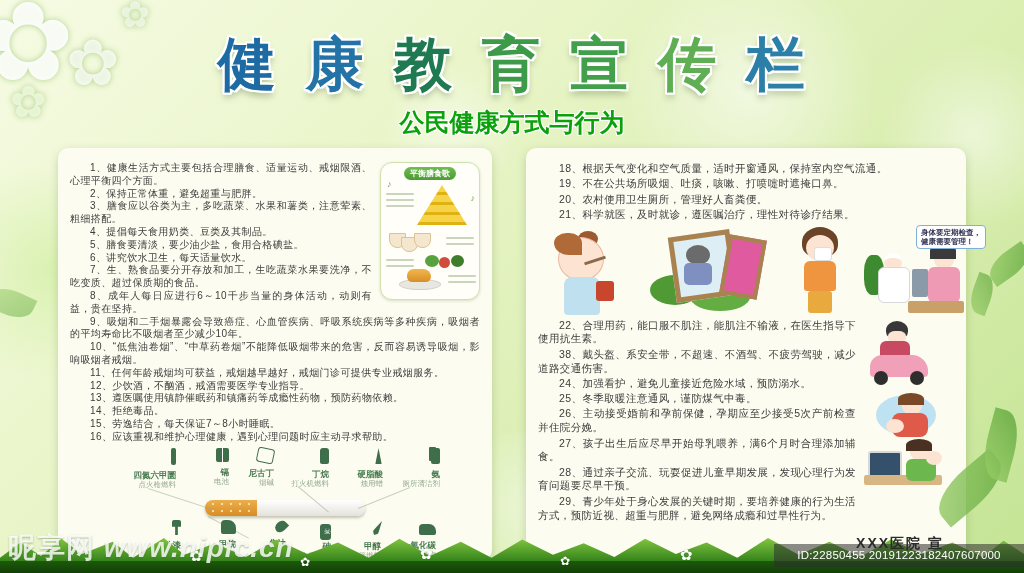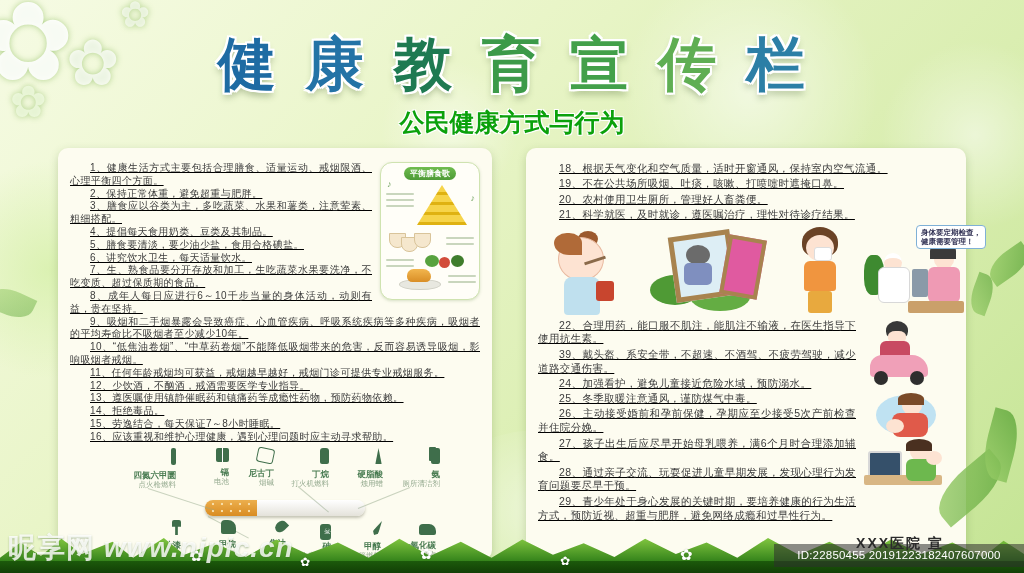--- a/index.html
+++ b/index.html
@@ -34,21 +34,21 @@
   
   .title{position:absolute;top:26px;left:0;width:100%;text-align:center;font-weight:bold;font-size:58px;letter-spacing:2px;}
   .tc{display:inline-block;margin:0 5px;
     text-shadow:-2px -2px 0 #fff,2px -2px 0 #fff,-2px 2px 0 #fff,2px 2px 0 #fff,0 2px 0 #fff,0 -2px 0 #fff,2px 0 0 #fff,-2px 0 0 #fff,0 5px 7px rgba(60,90,40,.4);}
   .subtitle{position:absolute;top:106px;left:0;width:100%;text-align:center;font-weight:bold;font-size:25px;color:#0ba10b;
     text-shadow:-1px -1px 0 #fff,1px -1px 0 #fff,-1px 1px 0 #fff,1px 1px 0 #fff;}
   
   .panel{position:absolute;top:148px;background:#fdfcf0;border-radius:10px;box-shadow:0 3px 8px rgba(70,110,40,.25);}
   .panel-left{left:58px;width:434px;height:412px;}
   .panel-right{left:526px;width:440px;height:412px;}
-  .panel-inner{position:absolute;inset:0;padding:14px 12px 8px 12px;box-sizing:border-box;text-decoration:underline;}
+  .panel-inner{position:absolute;inset:0;padding:14px 12px 8px 12px;box-sizing:border-box;}
   .tip{margin:0;font-size:10px;line-height:12.8px;letter-spacing:.4px;color:#3c3c3c;text-indent:2em;text-align:justify;}
   .tip-r{margin:0 0 1.5px 0;font-size:10.5px;line-height:13.8px;letter-spacing:.4px;color:#3c3c3c;text-indent:2em;text-align:justify;}
   
   .pyramid-card{float:right;width:98px;height:136px;margin:0 0 6px 8px;background:#fffef8;border:1px solid #cfe3b0;
     border-radius:12px;position:relative;box-shadow:0 1px 3px rgba(100,140,70,.25);}
   .ribbon{position:absolute;top:4px;left:50%;transform:translateX(-50%);background:linear-gradient(#6fbc4f,#4d9a36);
     color:#fff;font-size:8px;font-weight:bold;padding:1px 6px;border-radius:7px;white-space:nowrap;}
   .pyr{position:absolute;left:36px;top:22px;width:50px;height:40px;
     clip-path:polygon(50% 0,100% 100%,0 100%);
     background:repeating-linear-gradient(#f6d44a 0 7px,#dfb212 7px 10px);}
@@ -310,21 +310,21 @@
           <div class="shape" style="left:24px;top:100px;width:18px;height:14px;border-radius:50%;background:#fde3d2;"></div>
 
           <div class="shape" style="left:6px;top:132px;width:30px;height:24px;border-radius:3px;background:#35506a;border:2px solid #d8d8d8;"></div>
           <div class="shape" style="left:2px;top:156px;width:78px;height:10px;border-radius:2px;background:#d8b684;"></div>
           <div class="shape" style="left:48px;top:124px;width:20px;height:18px;border-radius:50%;background:#fde3d2;"></div>
           <div class="shape" style="left:44px;top:120px;width:26px;height:12px;border-radius:50% 50% 0 0;background:#4a3020;"></div>
           <div class="shape" style="left:44px;top:140px;width:30px;height:22px;border-radius:6px;background:#6db84e;"></div>
           <div class="shape" style="left:64px;top:132px;width:16px;height:14px;border-radius:50%;background:#fde3d2;"></div>
         </div>
         <p class="tip-r">22、合理用药，能口服不肌注，能肌注不输液，在医生指导下使用抗生素。</p>
-        <p class="tip-r">39、戴头盔、系安全带，不超速、不酒驾、不疲劳驾驶，减少道路交通伤害。</p>
+        <p class="tip-r">38、戴头盔、系安全带，不超速、不酒驾、不疲劳驾驶，减少道路交通伤害。</p>
         <p class="tip-r">24、加强看护，避免儿童接近危险水域，预防溺水。</p>
         <p class="tip-r">25、冬季取暖注意通风，谨防煤气中毒。</p>
         <p class="tip-r">26、主动接受婚前和孕前保健，孕期应至少接受5次产前检查并住院分娩。</p>
         <p class="tip-r">27、孩子出生后应尽早开始母乳喂养，满6个月时合理添加辅食。</p>
         <p class="tip-r">28、通过亲子交流、玩耍促进儿童早期发展，发现心理行为发育问题要尽早干预。</p>
         <p class="tip-r">29、青少年处于身心发展的关键时期，要培养健康的行为生活方式，预防近视、超重与肥胖，避免网络成瘾和过早性行为。</p>
       </div>
     </div>
   </div>
 

